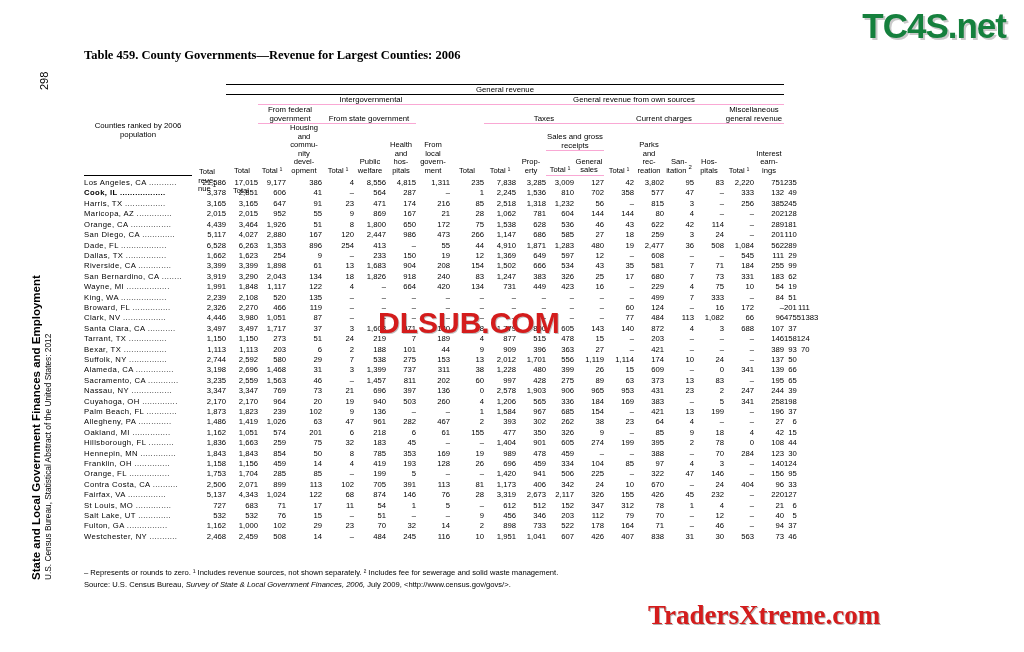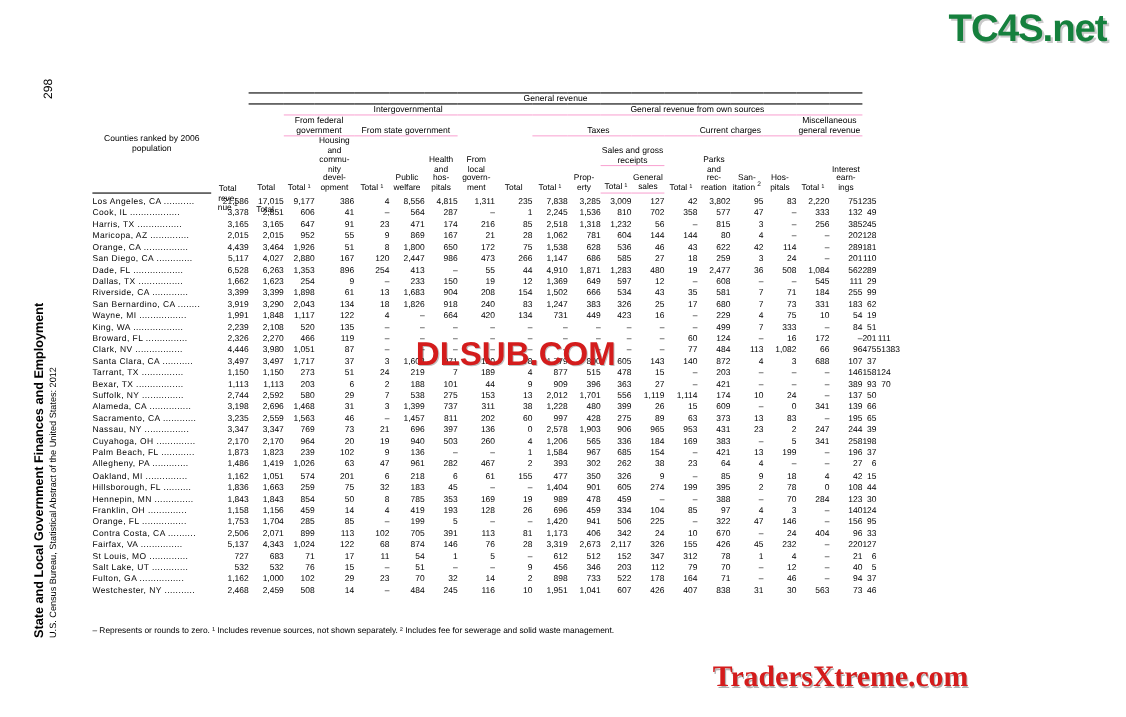--- a/index.html
+++ b/index.html
@@ -183,20 +183,21 @@
 
   <div class="spine">
     <div class="spine-page">298</div>
     <div class="spine-stack">
       <div class="l1">State and Local Government Finances and Employment</div>
       <div class="l2">U.S. Census Bureau, Statistical Abstract of the United States: 2012</div>
     </div>
   </div>
 
   <div class="title-block">
+    <div class="tbl-title">Table 459. County Governments—Revenue for Largest Counties: 2006</div>
   </div>
 
   <table class="main">
     <thead>
 
       <tr>
         <td rowspan="5" class="stub-head" style="width:108px; vertical-align:middle;">Counties ranked by 2006 population</td>
         <td rowspan="5" style="width:34px;"></td>
         <td colspan="18" class="grp hline-top hline-bot">General revenue</td>
       </tr>
@@ -259,21 +260,21 @@
           <td class="num" style="padding-top: 2px;">127</td>
           <td class="num" style="padding-top: 2px;">42</td>
           <td class="num" style="padding-top: 2px;">3,802</td>
           <td class="num" style="padding-top: 2px;">95</td>
           <td class="num" style="padding-top: 2px;">83</td>
           <td class="num" style="padding-top: 2px;">2,220</td>
           <td class="num" style="padding-top: 2px;">751</td>
           <td class="num" style="padding-top: 2px;">235</td>
         </tr>
         <tr>
-          <td class="name" style="letter-spacing: 0.4px;">Cook, IL ..................</td>
+          <td class="name" style="letter-spacing: 0.4px; font-weight: bold;">Cook, IL ..................</td>
           <td class="num">3,378</td>
           <td class="num">2,851</td>
           <td class="num">606</td>
           <td class="num">41</td>
           <td class="num">–</td>
           <td class="num">564</td>
           <td class="num">287</td>
           <td class="num">–</td>
           <td class="num">1</td>
           <td class="num">2,245</td>
@@ -1053,15 +1054,16 @@
           <td class="num">46</td>
         </tr>
       </tbody>
   </table>
 
   <div style="position:absolute; left:190px; top:168px; width:34px; text-align:center; font-size:7.6px; line-height:8.6px;">Total<br>reve-<br>nue <sup>1</sup></div>
   <div style="position:absolute; left:226px; top:186px; width:30px; text-align:center; font-size:7.6px;">Total</div>
 
   <div class="footnotes">
     <div>– Represents or rounds to zero.  ¹ Includes revenue sources, not shown separately. ² Includes fee for sewerage and solid waste management.</div>
+    <div class="src"><span>Source: U.S. Census Bureau, </span><i>Survey of State &amp; Local Government Finances, 2006,</i><span> July 2009, &lt;http://www.census.gov/govs/&gt;.</span></div>
   </div>
 
 </div>
 
 </body></html>

